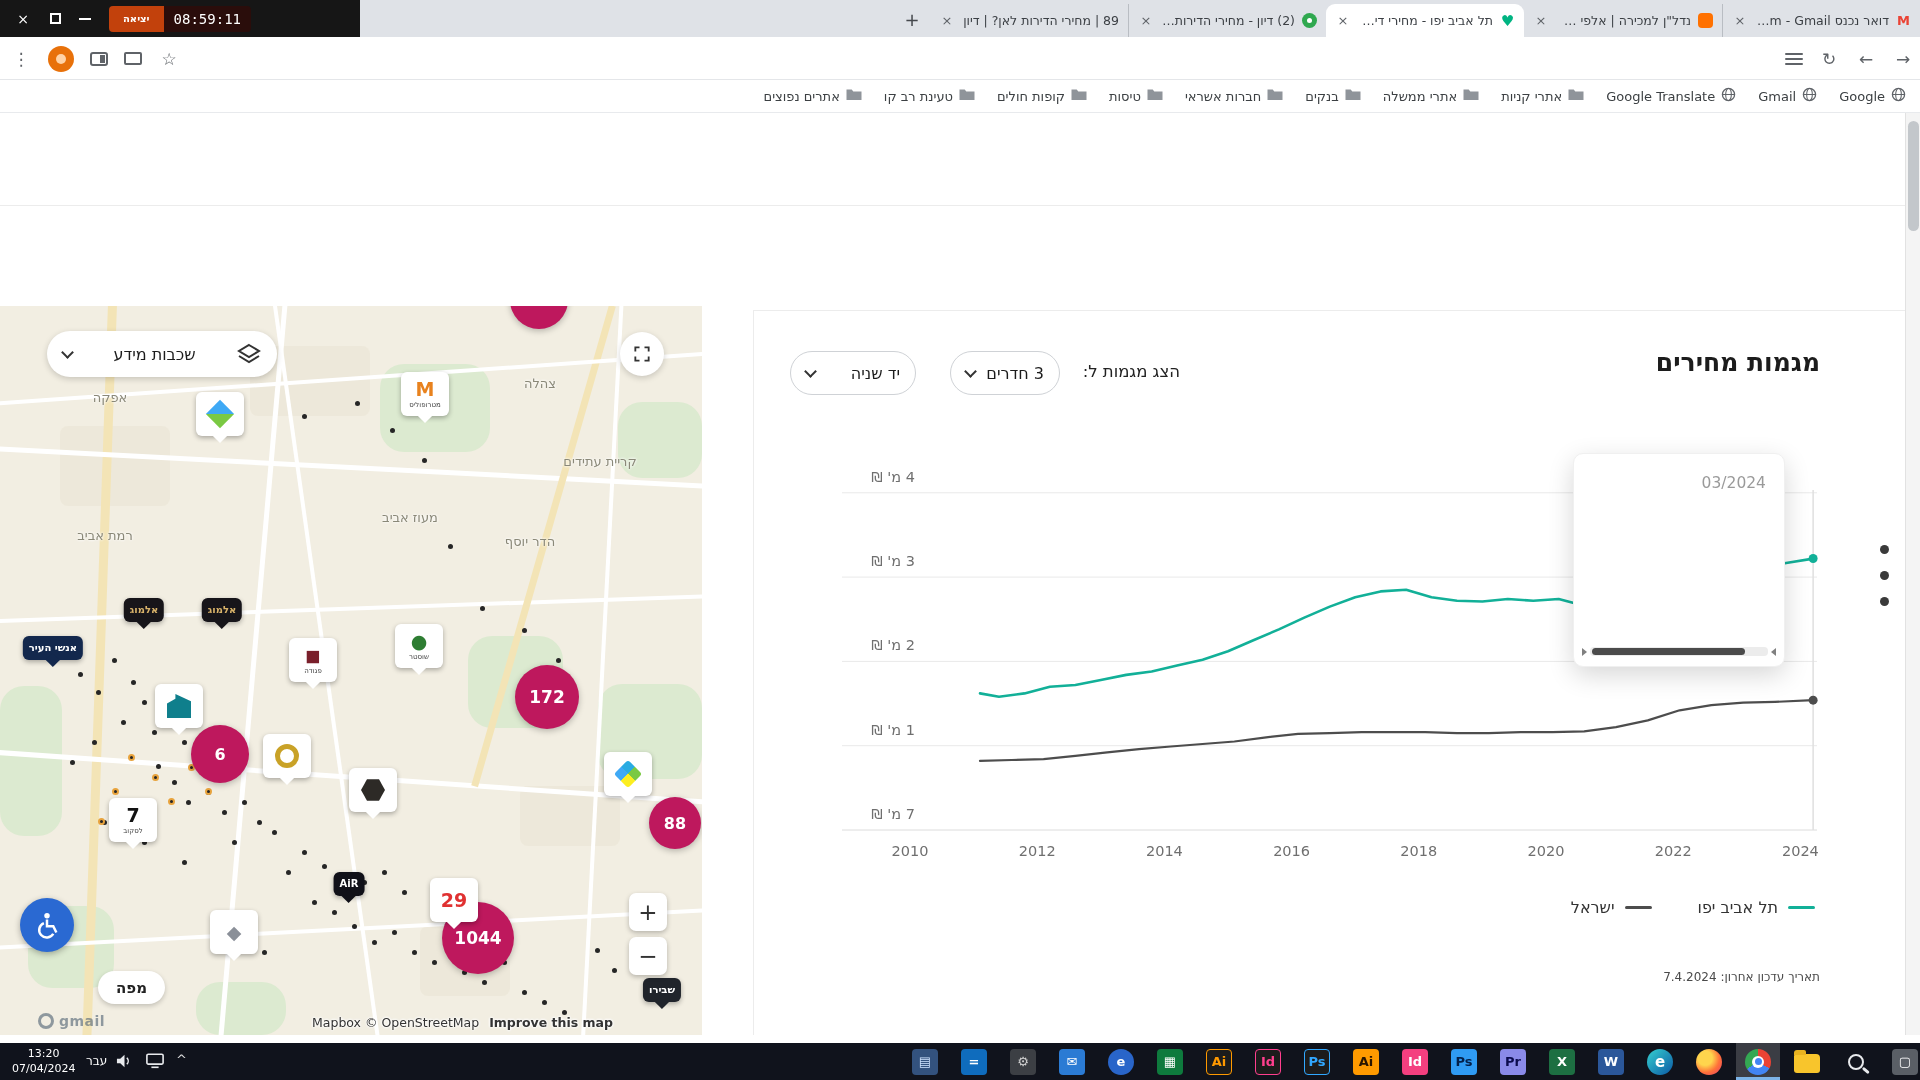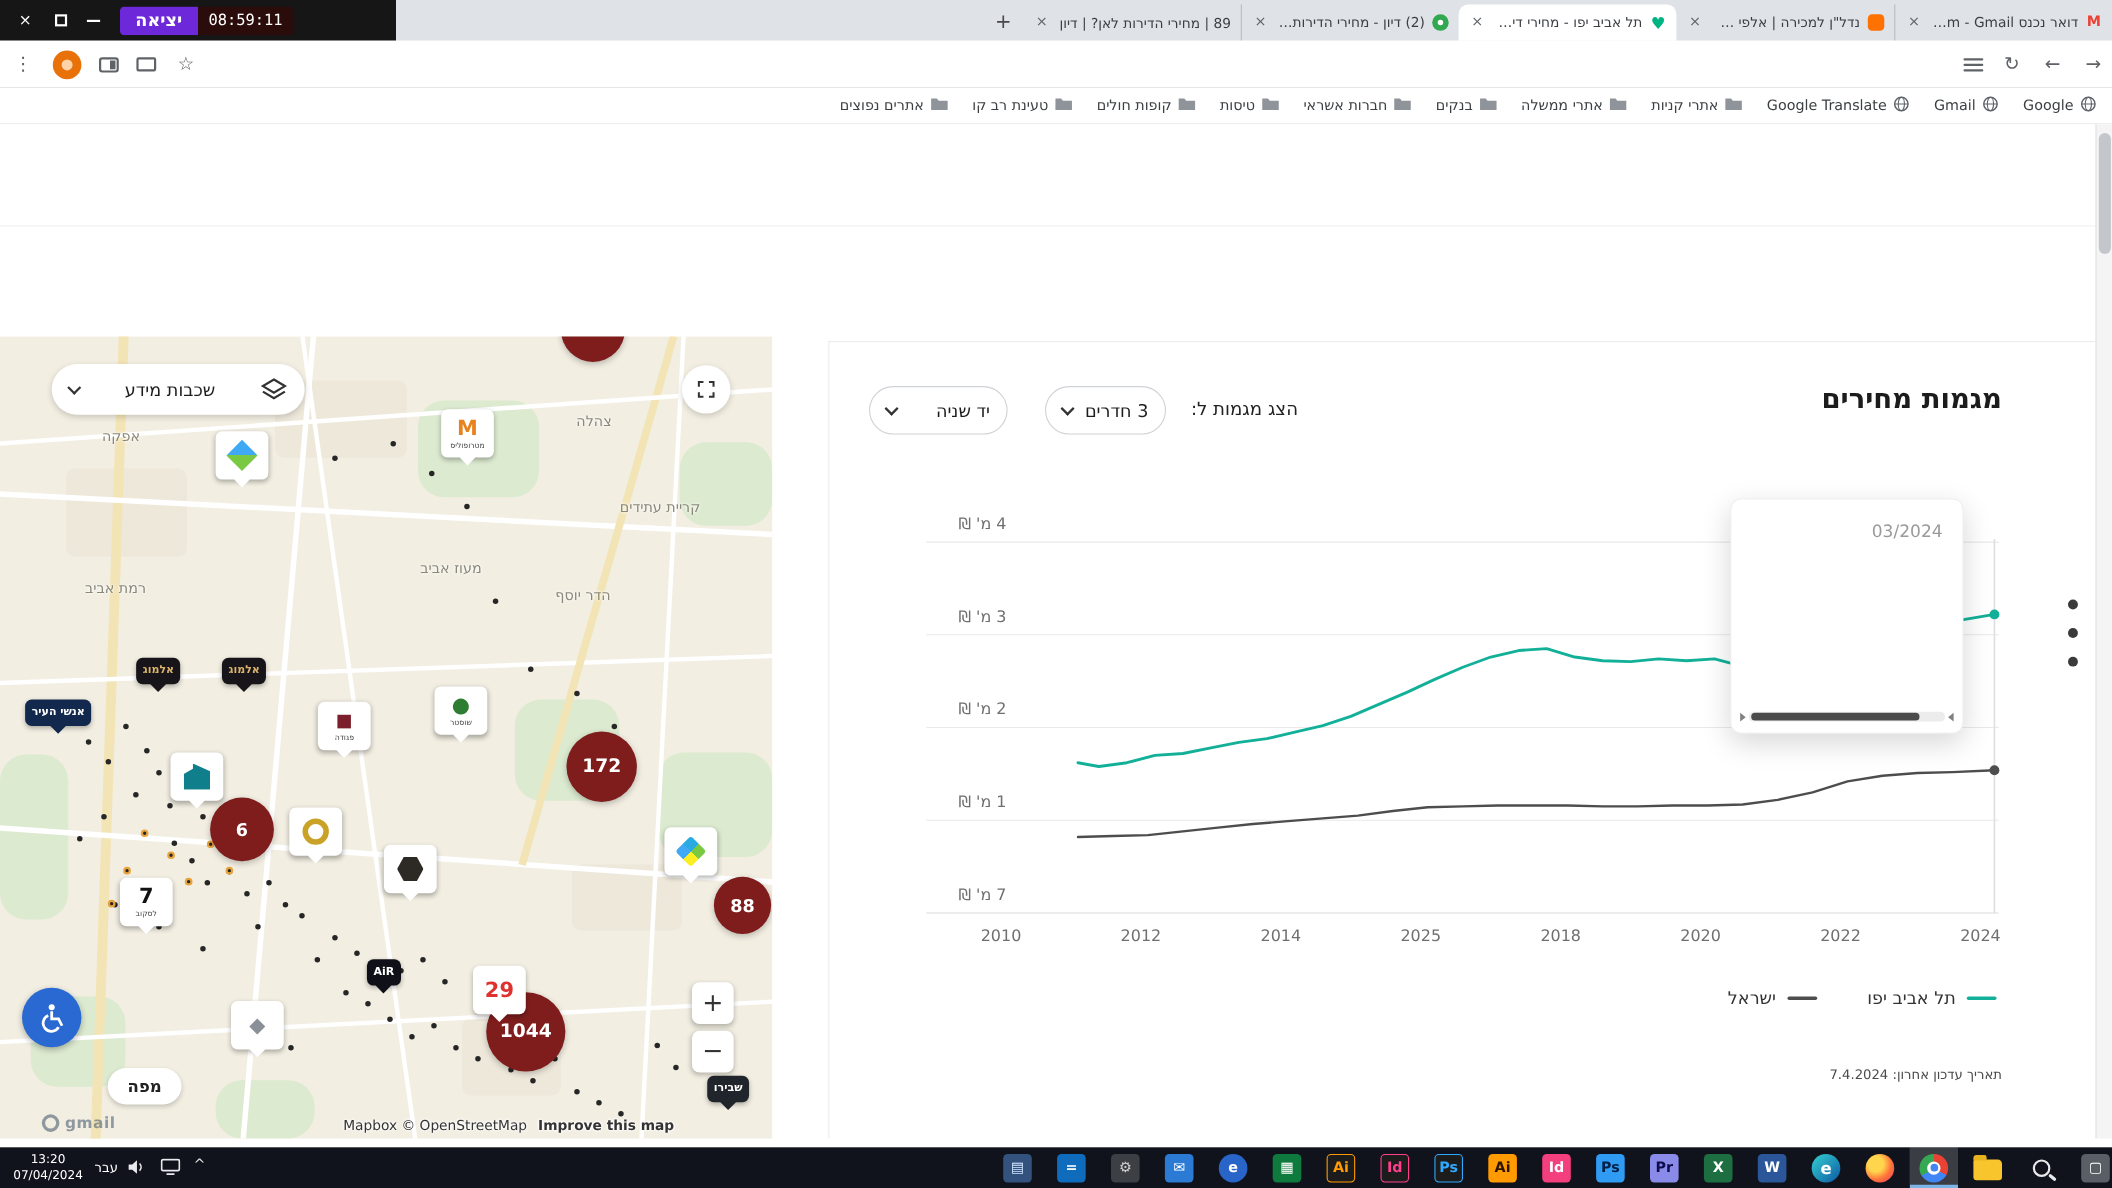--- a/index.html
+++ b/index.html
@@ -6,21 +6,21 @@
   html,body { background:#333; }
   #screen { position:relative; width:1920px; height:1080px; background:#fff; overflow:hidden; }
 
   
   #tabstrip { position:absolute; left:0; top:0; width:1920px; height:37px; background:#dfe2e7; }
   #shell-bar { position:absolute; left:0; top:0; width:360px; height:37px; background:#161616; display:flex; align-items:center; gap:18px; padding:0 14px; }
   .winctl { color:#fff; font-size:14px; width:18px; text-align:center; cursor:default; }
   .win-sq { width:11px; height:11px; border:2px solid #fff; display:inline-block; }
   .win-min { width:12px; height:2px; background:#fff; display:inline-block; }
   #exit-pill { display:flex; align-items:center; height:26px; border-radius:4px; overflow:hidden; }
-  #exit-label { background:#6d28d9; color:#fff; font-size:16px; font-weight:bold; padding:0 14px; height:26px; display:flex; align-items:center; }
+  #exit-label { background:#c2410c; color:#fff; font-size:10px; font-weight:bold; padding:0 14px; height:26px; display:flex; align-items:center; }
   #exit-time { background:#2a0d0b; color:#fff; font-family:"DejaVu Sans Mono",monospace; font-size:14px; padding:0 10px; height:26px; display:flex; align-items:center; }
   #newtab-btn { position:absolute; left:898px; top:6px; width:28px; height:26px; border-radius:6px; color:#45484d; font-size:18px; display:flex; align-items:center; justify-content:center; }
   #tabs { position:absolute; left:930px; top:4px; height:33px; display:flex; }
   .tab { width:198px; height:33px; display:flex; align-items:center; gap:7px; padding:0 9px; font-size:12.5px; color:#3b3f44; border-left:1px solid #b9bdc3; position:relative; }
   .tab:first-child { border-left:none; }
   .tab.active { background:#fff; border-radius:9px 9px 0 0; border-left:none; z-index:2; }
   .tab.active + .tab { border-left:none; }
   .tab-title { flex:1; overflow:hidden; white-space:nowrap; text-overflow:ellipsis; }
   .tab-close { font-size:13px; color:#5f6368; width:16px; text-align:center; }
   .fav { width:15px; height:15px; flex:0 0 15px; display:flex; align-items:center; justify-content:center; font-size:12px; }
@@ -101,21 +101,21 @@
   #float-dots { position:absolute; left:1880px; top:545px; display:flex; flex-direction:column; gap:17px; }
   #float-dots span { width:9px; height:9px; border-radius:50%; background:#3a3a3a; }
 
   
   #map { position:absolute; left:0; top:306px; width:702px; height:729px; background:#f2eee2; overflow:hidden; }
   .park { position:absolute; background:#dcead0; border-radius:24px; }
   .block { position:absolute; background:#eae4d3; border-radius:8px; }
   .road { position:absolute; background:#ffffff; }
   .road.major { background:#f3e4b6; }
   .map-label { position:absolute; transform:translateX(-50%); font-size:13px; color:#8a8878; white-space:nowrap; text-shadow:0 0 3px #fff, 0 0 3px #fff; }
-  .cluster { position:absolute; background:#7f1d1d; border-radius:50%; display:flex; align-items:center; justify-content:center; color:#fff; font-weight:bold; box-shadow:0 2px 6px rgba(0,0,0,.25); z-index:3; }
+  .cluster { position:absolute; background:#be185d; border-radius:50%; display:flex; align-items:center; justify-content:center; color:#fff; font-weight:bold; box-shadow:0 2px 6px rgba(0,0,0,.25); z-index:3; }
   .dot { position:absolute; width:5px; height:5px; background:#262626; border-radius:50%; z-index:2; }
   .dot.orange { width:7px; height:7px; border:2px solid #e8a33d; background:#262626; }
   .mk { position:absolute; z-index:4; transform:translateX(-50%); box-shadow:0 2px 5px rgba(0,0,0,.3); border-radius:6px; }
   .mk::after { content:""; position:absolute; left:50%; bottom:-5px; width:10px; height:10px; transform:translateX(-50%) rotate(45deg); background:inherit; }
   .mk.light { background:#fff; width:48px; min-height:44px; display:flex; flex-direction:column; align-items:center; justify-content:center; gap:2px; padding:4px 2px; }
   .mk.dark { color:#fff; padding:6px 6px; font-size:10px; font-weight:bold; text-align:center; max-width:62px; line-height:1.2; }
   .mk-glyph { font-weight:bold; font-size:19px; line-height:1; }
   .mk-cap { font-size:7px; color:#444; white-space:nowrap; }
   .shape { width:24px; height:24px; }
   .shape.cube { background:linear-gradient(135deg,#3fa9f5 0 50%,#7ac943 50% 100%); transform:rotate(45deg); width:20px; height:20px; margin:3px; }
@@ -660,18 +660,18 @@
       <span dir="rtl">יד שניה</span>
     </div>
     <div class="ytick" style="top: 806px;">7 מ' ₪</div>
     <div class="ytick" style="top: 721.7px;">1 מ' ₪</div>
     <div class="ytick" style="top: 637.4px;">2 מ' ₪</div>
     <div class="ytick" style="top: 553.1px;">3 מ' ₪</div>
     <div class="ytick" style="top: 468.8px;">4 מ' ₪</div>
     <div class="xtick" style="left: 880px;">2010</div>
     <div class="xtick" style="left: 1007.2px;">2012</div>
     <div class="xtick" style="left: 1134.4px;">2014</div>
-    <div class="xtick" style="left: 1261.6px;">2025</div>
+    <div class="xtick" style="left: 1261.6px;">2016</div>
     <div class="xtick" style="left: 1388.8px;">2018</div>
     <div class="xtick" style="left: 1516px;">2020</div>
     <div class="xtick" style="left: 1643.2px;">2022</div>
     <div class="xtick" style="left: 1770.4px;">2024</div>
   </div>
 
 </body></html>

